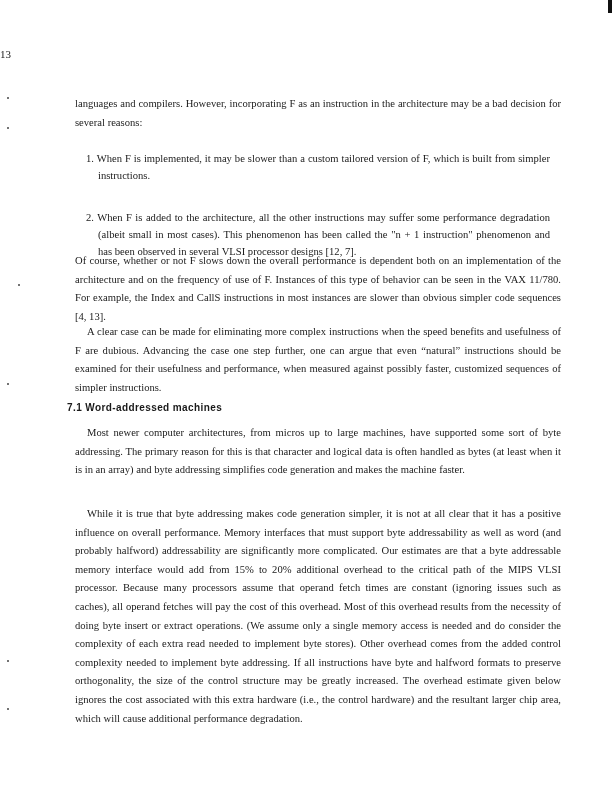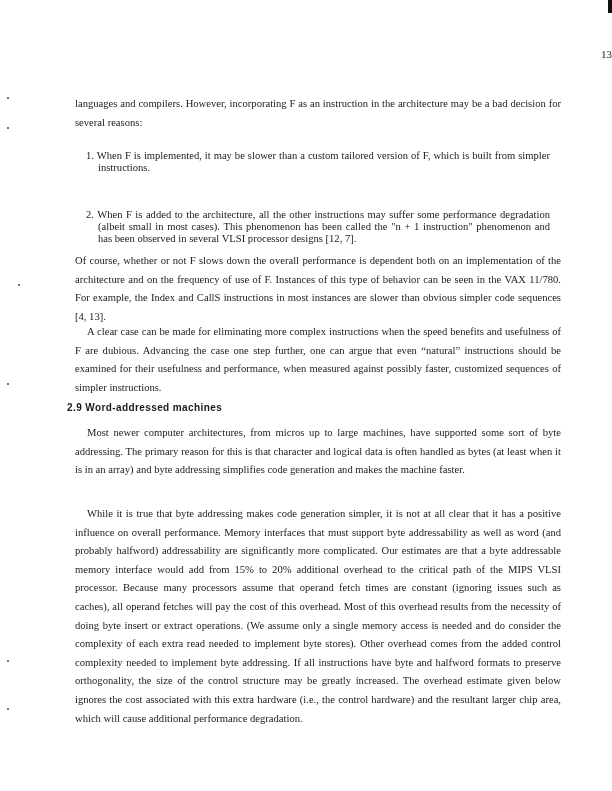--- a/index.html
+++ b/index.html
@@ -3,30 +3,30 @@
 <meta charset="utf-8">
 <style>
   html, body { margin: 0; padding: 0; background: #ffffff; }
   body {
     width: 612px; height: 791px; position: relative; overflow: hidden;
     font-family: "Liberation Serif", "DejaVu Serif", serif;
     color: #1a1a1a;
   }
   .corner-mark { position: absolute; left: 608px; top: 0; width: 4px; height: 13px; background: #111; }
   .speck { position: absolute; width: 2px; height: 2px; background: #444; border-radius: 1px; }
-  .page-number { position: absolute; left: 0; width: 612px; top: 48px; text-align: right; font-size: 11px; }
+  .page-number { position: absolute; left: 0; width: 612px; top: 48px; text-align: left; font-size: 11px; }
   .para {
     position: absolute; left: 67px; width: 486px;
     font-size: 10.6px; line-height: 18.6px; text-align: justify; text-align-last: left;
     margin: 8px;
   }
   .para.indent { text-indent: 12px; }
   .list-item {
     position: absolute; left: 86px; width: 452px;
-    font-size: 10.6px; line-height: 12px; text-align: justify; text-align-last: left;
+    font-size: 10.6px; line-height: 17px; text-align: justify; text-align-last: left;
     padding-left: 12px; text-indent: -12px; margin: 0;
   }
   .heading {
     position: absolute; left: 67px; top: 402px;
     font-family: "Liberation Sans", "DejaVu Sans", sans-serif;
     font-weight: bold; font-size: 10px; letter-spacing: 0.4px; margin: 0;
   }
 </style>
 </head>
 <body>
@@ -50,17 +50,17 @@
 
 <div class="list-item" style="top:209px">
   <span>2.</span>
   <span>When F is added to the architecture, all the other instructions may suffer some performance degradation (albeit small in most cases). This phenomenon has been called the "n + 1 instruction" phenomenon and has been observed in several VLSI processor designs [12, 7].</span>
 </div>
 
 <p class="para" style="top:244px">Of course, whether or not F slows down the overall performance is dependent both on an implementation of the architecture and on the frequency of use of F. Instances of this type of behavior can be seen in the VAX 11/780. For example, the Index and CallS instructions in most instances are slower than obvious simpler code sequences [4, 13].</p>
 
 <p class="para indent" style="top:315px">A clear case can be made for eliminating more complex instructions when the speed benefits and usefulness of F are dubious.  Advancing the case one step further, one can argue that even “natural” instructions should be examined for their usefulness and performance, when measured against possibly faster, customized sequences of simpler instructions.</p>
 
-<h2 class="heading">2.9 Word-addressed machines</h2>
+<h2 class="heading">7.1 Word-addressed machines</h2>
 
 <p class="para indent" style="top:416px">Most newer computer architectures, from micros up to large machines, have supported some sort of byte addressing. The primary reason for this is that character and logical data is often handled as bytes (at least when it is in an array) and byte addressing simplifies code generation and makes the machine faster.</p>
 
 <p class="para indent" style="top:497px">While it is true that byte addressing makes code generation simpler, it is not at all clear that it has a positive influence on overall performance.  Memory interfaces that must support byte addressability as well as word (and probably halfword) addressability are significantly more complicated. Our estimates are that a byte addressable memory interface would add from 15% to 20% additional overhead to the critical path of the MIPS VLSI processor.  Because many processors assume that operand fetch times are constant (ignoring issues such as caches), all operand fetches will pay the cost of this overhead. Most of this overhead results from the necessity of doing byte insert or extract operations.  (We assume only a single memory access is needed and do consider the complexity of each extra read needed to implement byte stores). Other overhead comes from the added control complexity needed to implement byte addressing.  If all instructions have byte and halfword formats to preserve orthogonality, the size of the control structure may be greatly increased. The overhead estimate given below ignores the cost associated with this extra hardware (i.e., the control hardware) and the resultant larger chip area, which will cause additional performance degradation.</p>
 
 </body></html>

